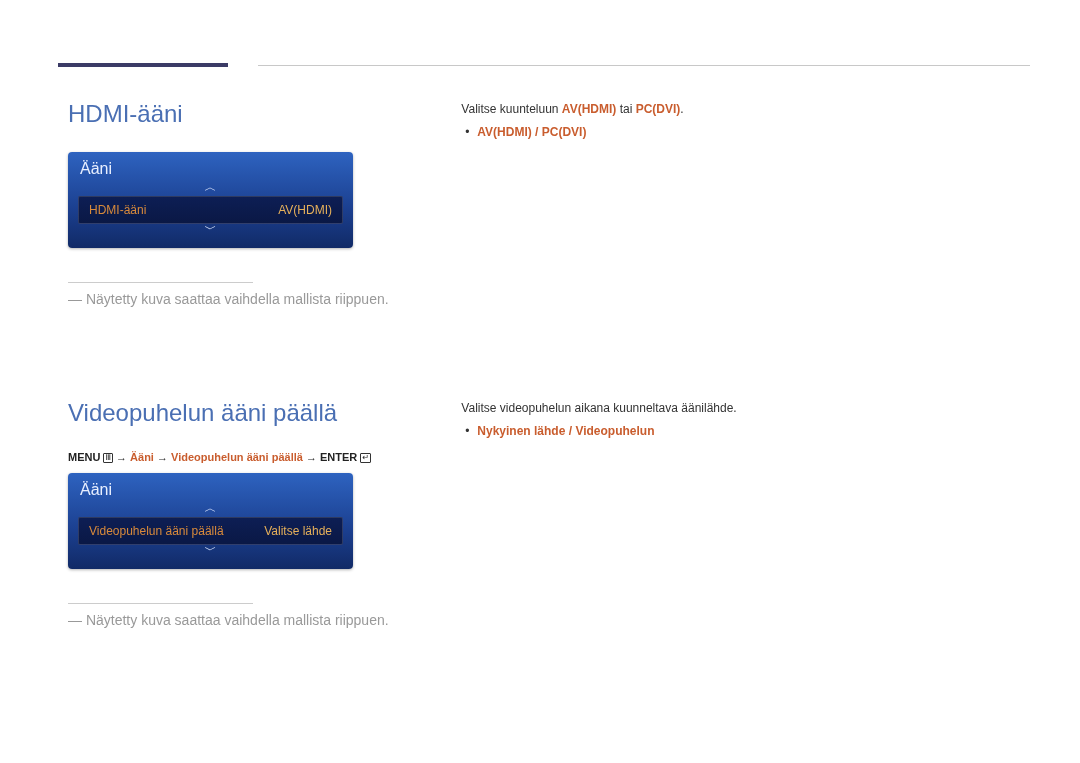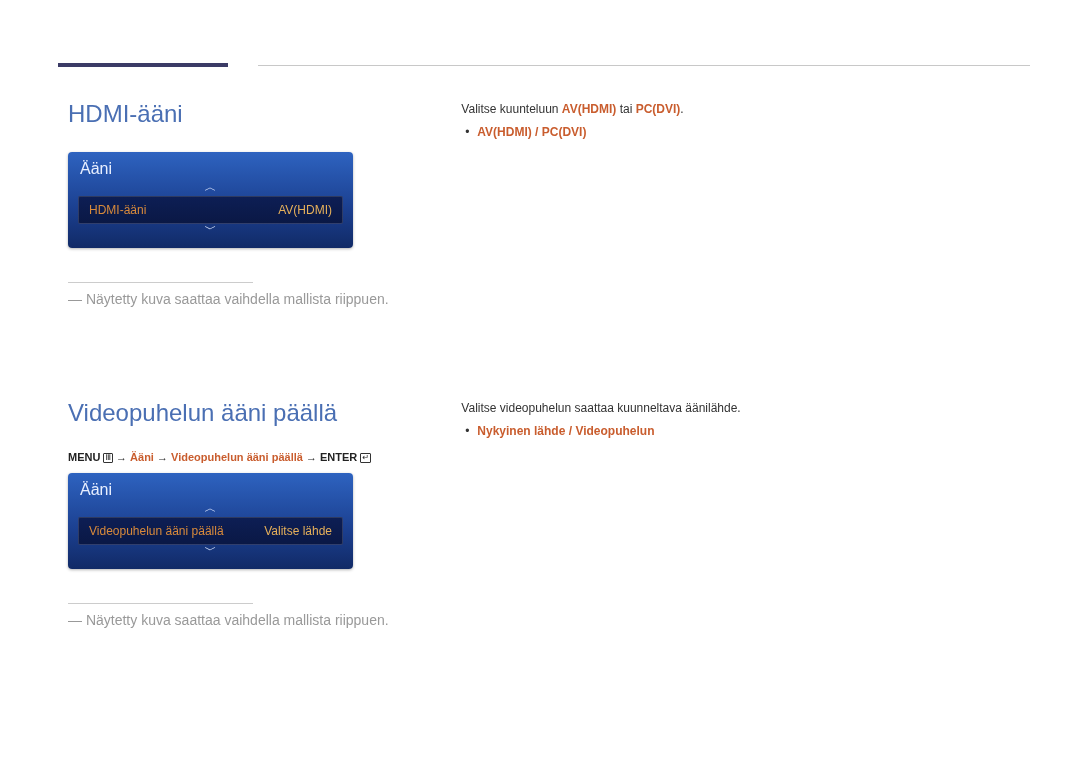--- a/index.html
+++ b/index.html
@@ -190,20 +190,20 @@
           <span class="value">Valitse lähde</span>
         </div>
         <div class="osd-arrow">﹀</div>
       </div>
 
       <div class="footnote-sep"></div>
       <div class="footnote">―  Näytetty kuva saattaa vaihdella mallista riippuen.</div>
     </div>
 
     <div class="right-col">
-      <p class="desc-text">Valitse videopuhelun saattaa kuunneltava äänilähde.</p>
+      <p class="desc-text">Valitse videopuhelun aikana kuunneltava äänilähde.</p>
       <div class="bullet-line">
         <span class="opt">Nykyinen lähde / Videopuhelun</span>
       </div>
     </div>
   </div>
 
 </div>
 
 </body></html>

